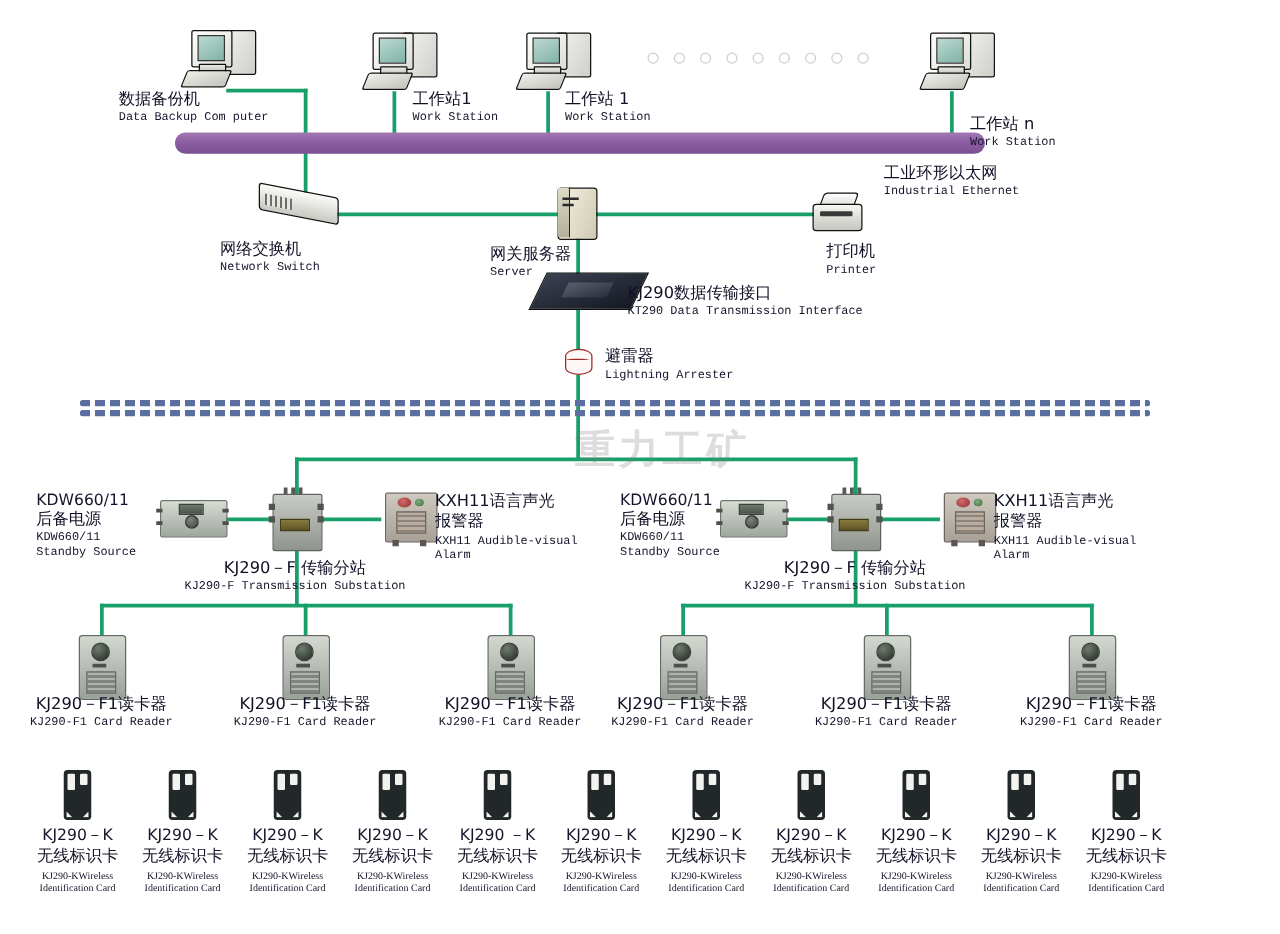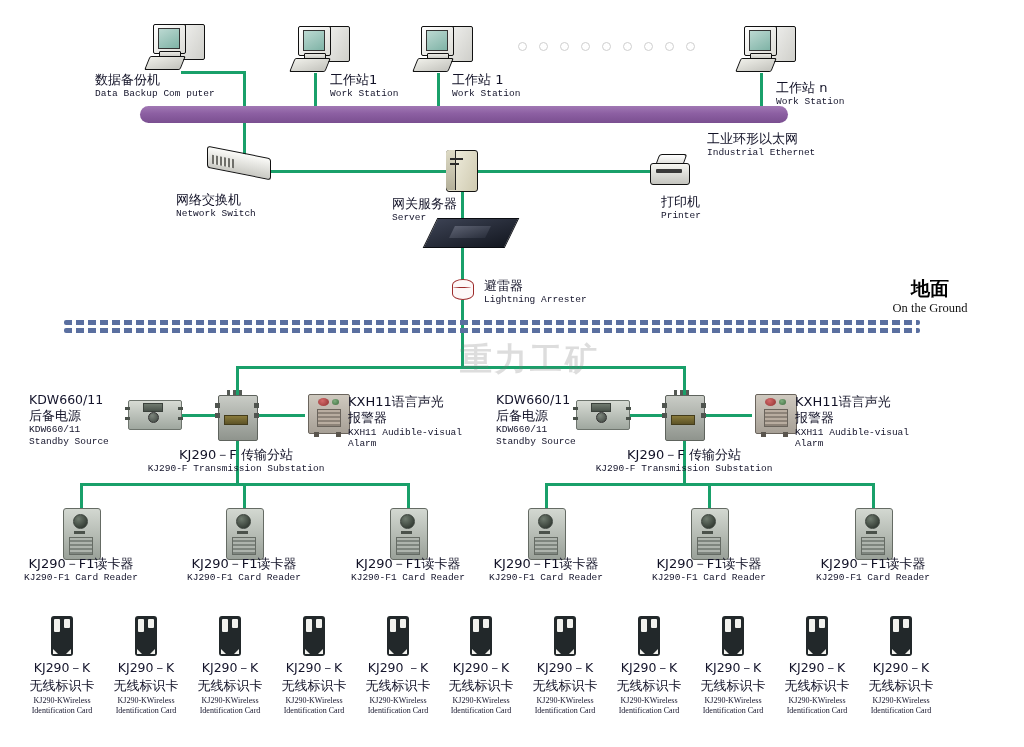--- a/index.html
+++ b/index.html
@@ -251,21 +251,21 @@
     <div class="en">Data Backup Com puter</div>
   </div>
   <div class="lbl" style="left:330px;top:72px;">
     <div class="cn-b">工作站1</div>
     <div class="en">Work Station</div>
   </div>
   <div class="lbl" style="left:452px;top:72px;">
     <div class="cn-b">工作站 1</div>
     <div class="en">Work Station</div>
   </div>
-  <div class="lbl" style="left:776px;top:80px;">
+  <div class="lbl" style="left:776px;top:92px;">
     <div class="cn-b">工作站 n</div>
     <div class="en">Work Station</div>
   </div>
   <div class="lbl" style="left:707px;top:131px;">
     <div class="cn-b">工业环形以太网</div>
     <div class="en">Industrial Ethernet</div>
   </div>
 
   <div class="sw" style="left:207px;top:148px;">
     <div class="body"></div>
@@ -294,34 +294,34 @@
   </div>
   <div class="lbl" style="left:661px;top:194px;">
     <div class="cn-b">打印机</div>
     <div class="en">Printer</div>
   </div>
 
   <div class="iface" style="left:430px;top:218px;">
     <div class="plate"></div>
       <div class="inner"></div>
   </div>
+  <div class="lbl" style="left:502px;top:227px;">
+    <div class="cn-b">KJ290数据传输接口</div>
+    <div class="en">KT290 Data Transmission Interface</div>
+  </div>
 
   <div class="arr" style="left:452px;top:277px;">
     <div class="cyl"></div>
       <div class="mid"></div>
   </div>
   <div class="lbl" style="left:484px;top:278px;">
     <div class="cn-b">避雷器</div>
     <div class="en">Lightning Arrester</div>
   </div>
 
-  <div class="lbl ctr" style="left:875px;top:277px;width:110px;">
-    <div class="big-cn">地面</div>
-    <div class="big-en">On the Ground</div>
-  </div>
 
   <div class="psu" style="left:125px;top:397px;">
     <div class="body"></div>
       <div class="win"></div>
       <div class="knob"></div>
     <div class="lug" style="left:0px;top:10px;"></div>
       <div class="lug" style="left:0px;top:20px;"></div>
     <div class="lug" style="right:0px;top:10px;"></div>
       <div class="lug" style="right:0px;top:20px;"></div>
   </div>

